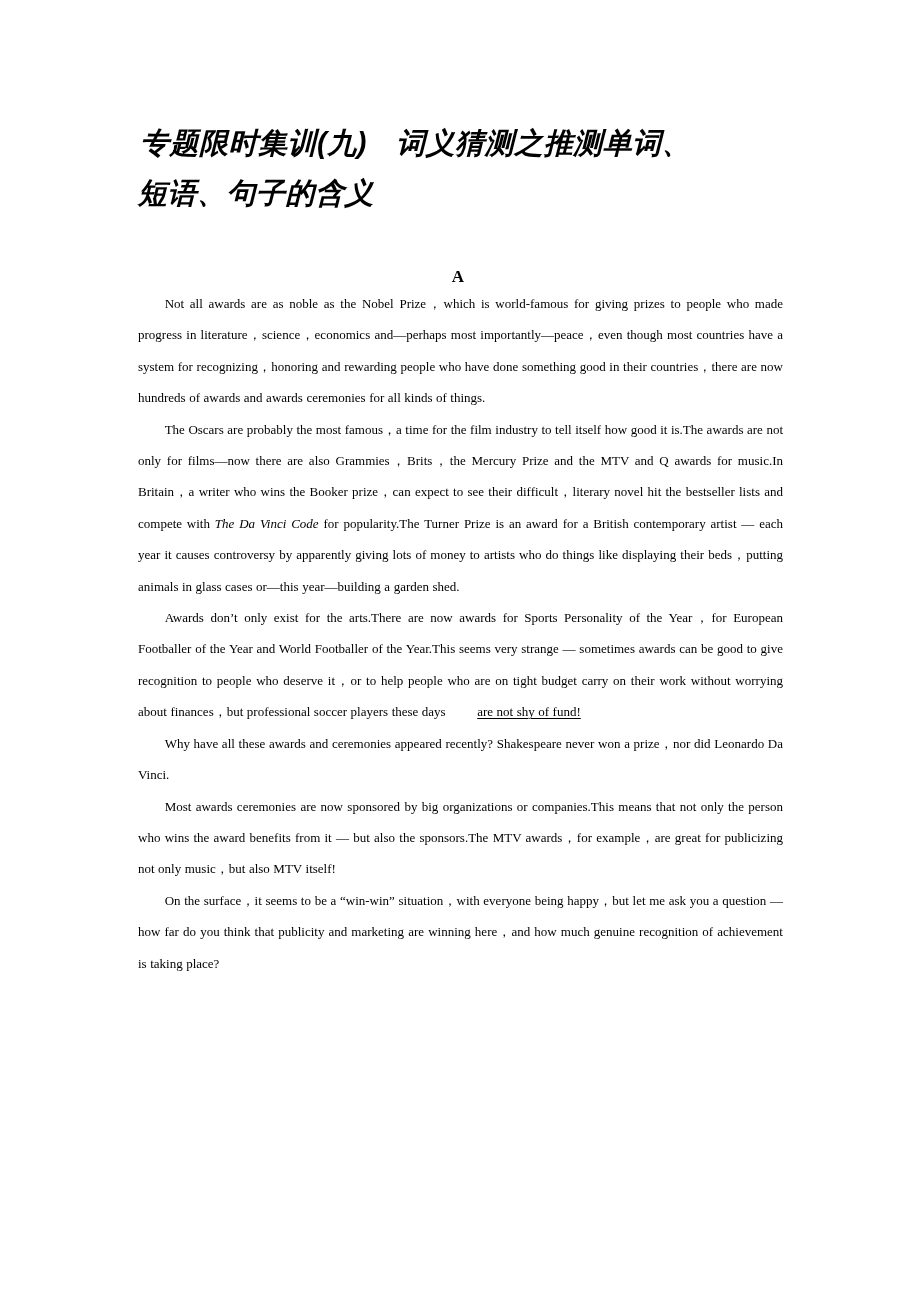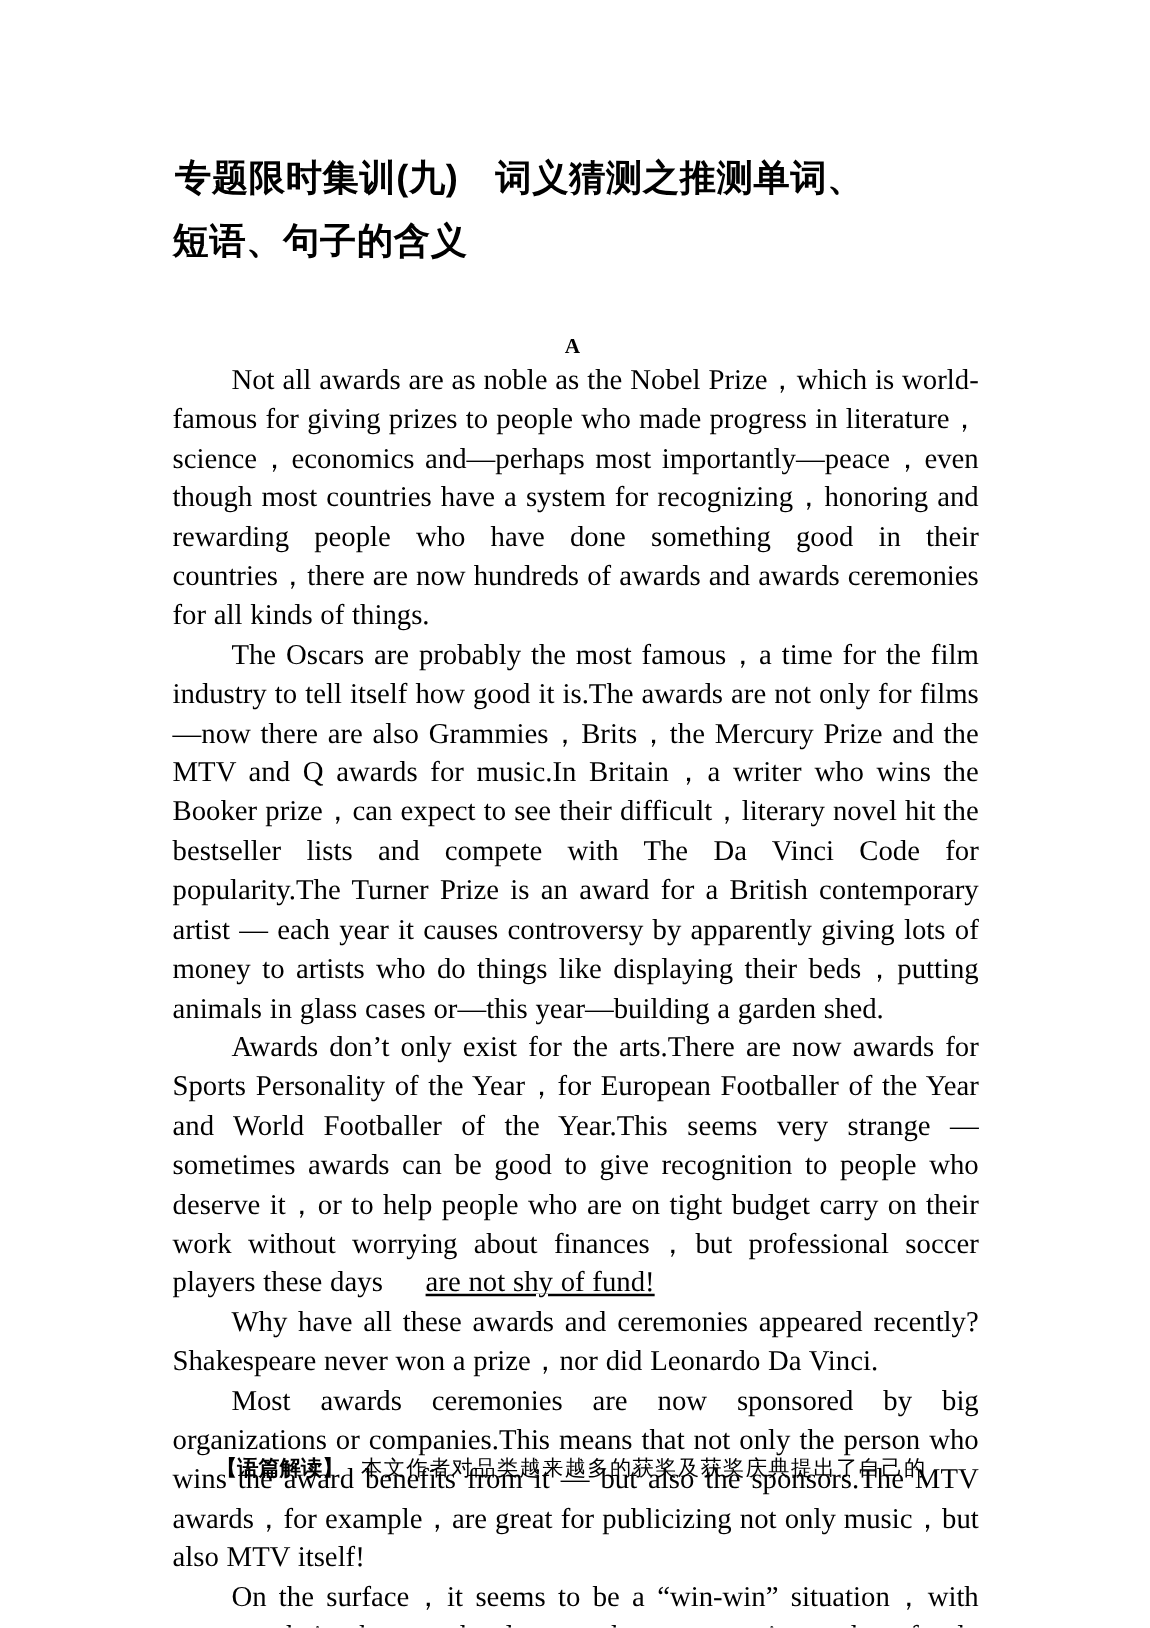--- a/index.html
+++ b/index.html
@@ -35,20 +35,21 @@
     width: 645px;
   }
   .title-line {
     font-family: "Liberation Sans", "DejaVu Sans", sans-serif;
     font-weight: bold;
     font-size: 29px;
     line-height: 50px;
     letter-spacing: 0.5px;
     color: #000;
     white-space: nowrap;
+    font-style: italic;
   }
   .title-line-1 {
     text-align: left;
     padding-left: 2px;
   }
   .title-line-2 {
     text-align: left;
     padding-right: 20px;
   }
 
@@ -68,32 +69,32 @@
   }
 
   
   .body-text {
     position: absolute;
     left: 138px;
     top: 288px;
     width: 645px;
   }
   .para {
-    font-size: 23px;
+    font-size: 13px;
     line-height: 31.4px;
     text-align: justify;
     text-justify: inter-word;
     text-indent: 2.05em;
     margin: 0;
     word-spacing: 0.02em;
     hyphens: none;
   }
   .para:last-child { margin-bottom: 0; }
 
-  .italic { }
+  .italic { font-style: italic; }
   .uline  { text-decoration: underline; text-underline-offset: 2px; margin-left: 28px; }
 
   
   .analysis {
     position: absolute;
     left: 138px;
     top: 1161px;
     width: 645px;
     font-size: 17px;
     line-height: 28px;
@@ -126,17 +127,14 @@
 
   <div class="body-text">
     <p class="para"><span>Not all awards are as noble as the Nobel Prize，which is world-famous for giving prizes to people who made progress in literature，science，economics and—perhaps most importantly—peace，even though most countries have a system for recognizing，honoring and rewarding people who have done something good in their countries，there are now hundreds of awards and awards ceremonies for all kinds of things.</span></p>
     <p class="para"><span>The Oscars are probably the most famous，a time for the film industry to tell itself how good it is.The awards are not only for films—now there are also Grammies，Brits，the Mercury Prize and the MTV and Q awards for music.In Britain，a writer who wins the Booker prize，can expect to see their difficult，literary novel hit the bestseller lists and compete with </span><span class="italic">The Da Vinci Code</span><span> for popularity.The Turner Prize is an award for a British contemporary artist — each year it causes controversy by apparently giving lots of money to artists who do things like displaying their beds，putting animals in glass cases or—this year—building a garden shed.</span></p>
     <p class="para"><span>Awards don’t only exist for the arts.There are now awards for Sports Personality of the Year，for European Footballer of the Year and World Footballer of the Year.This seems very strange — sometimes awards can be good to give recognition to people who deserve it，or to help people who are on tight budget carry on their work without worrying about finances，but professional soccer players these days </span><span class="uline">are not shy of fund!</span></p>
     <p class="para"><span>Why have all these awards and ceremonies appeared recently? Shakespeare never won a prize，nor did Leonardo Da Vinci.</span></p>
     <p class="para"><span>Most awards ceremonies are now sponsored by big organizations or companies.This means that not only the person who wins the award benefits from it — but also the sponsors.The MTV awards，for example，are great for publicizing not only music，but also MTV itself!</span></p>
     <p class="para"><span>On the surface，it seems to be a “win-win” situation，with everyone being happy，but let me ask you a question — how far do you think that publicity and marketing are winning here，and how much genuine recognition of achievement is taking place?</span></p>
   </div>
 
-  <div class="analysis">
-    <span class="tag">【语篇解读】</span><span class="atext">本文作者对品类越来越多的获奖及获奖庆典提出了自己的</span>
-  </div>
 
 </div>
 
 </body></html>

